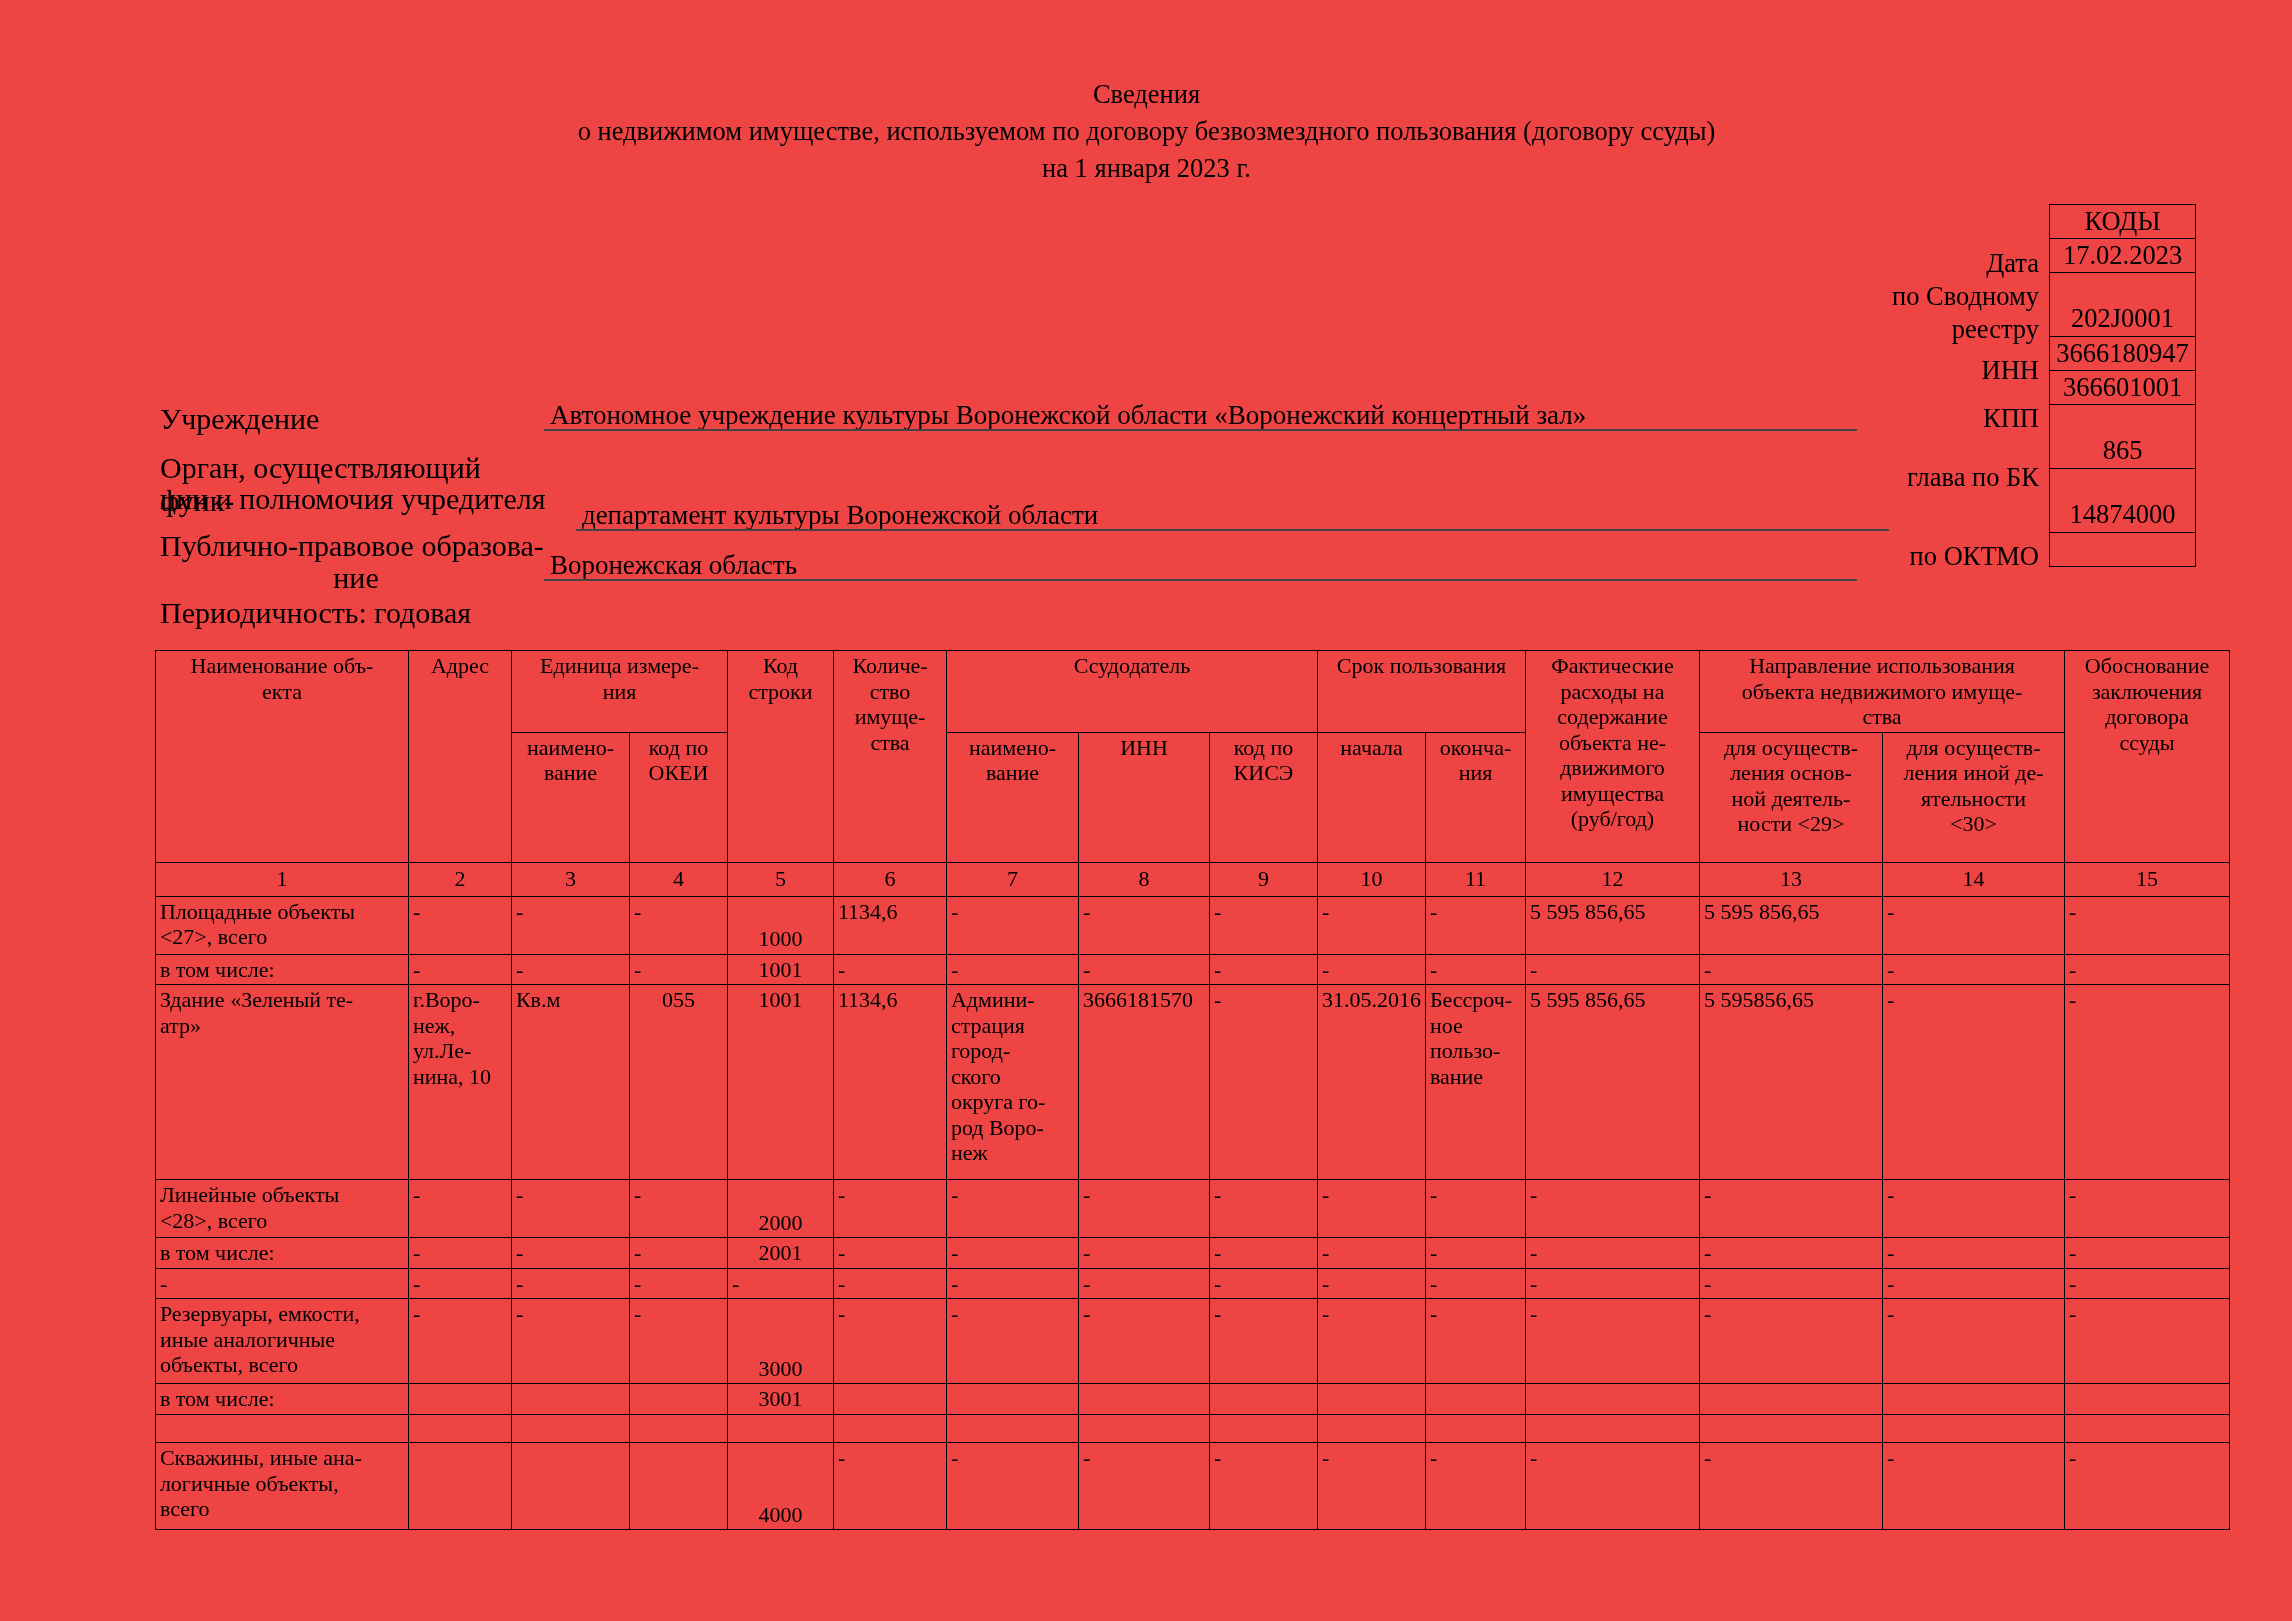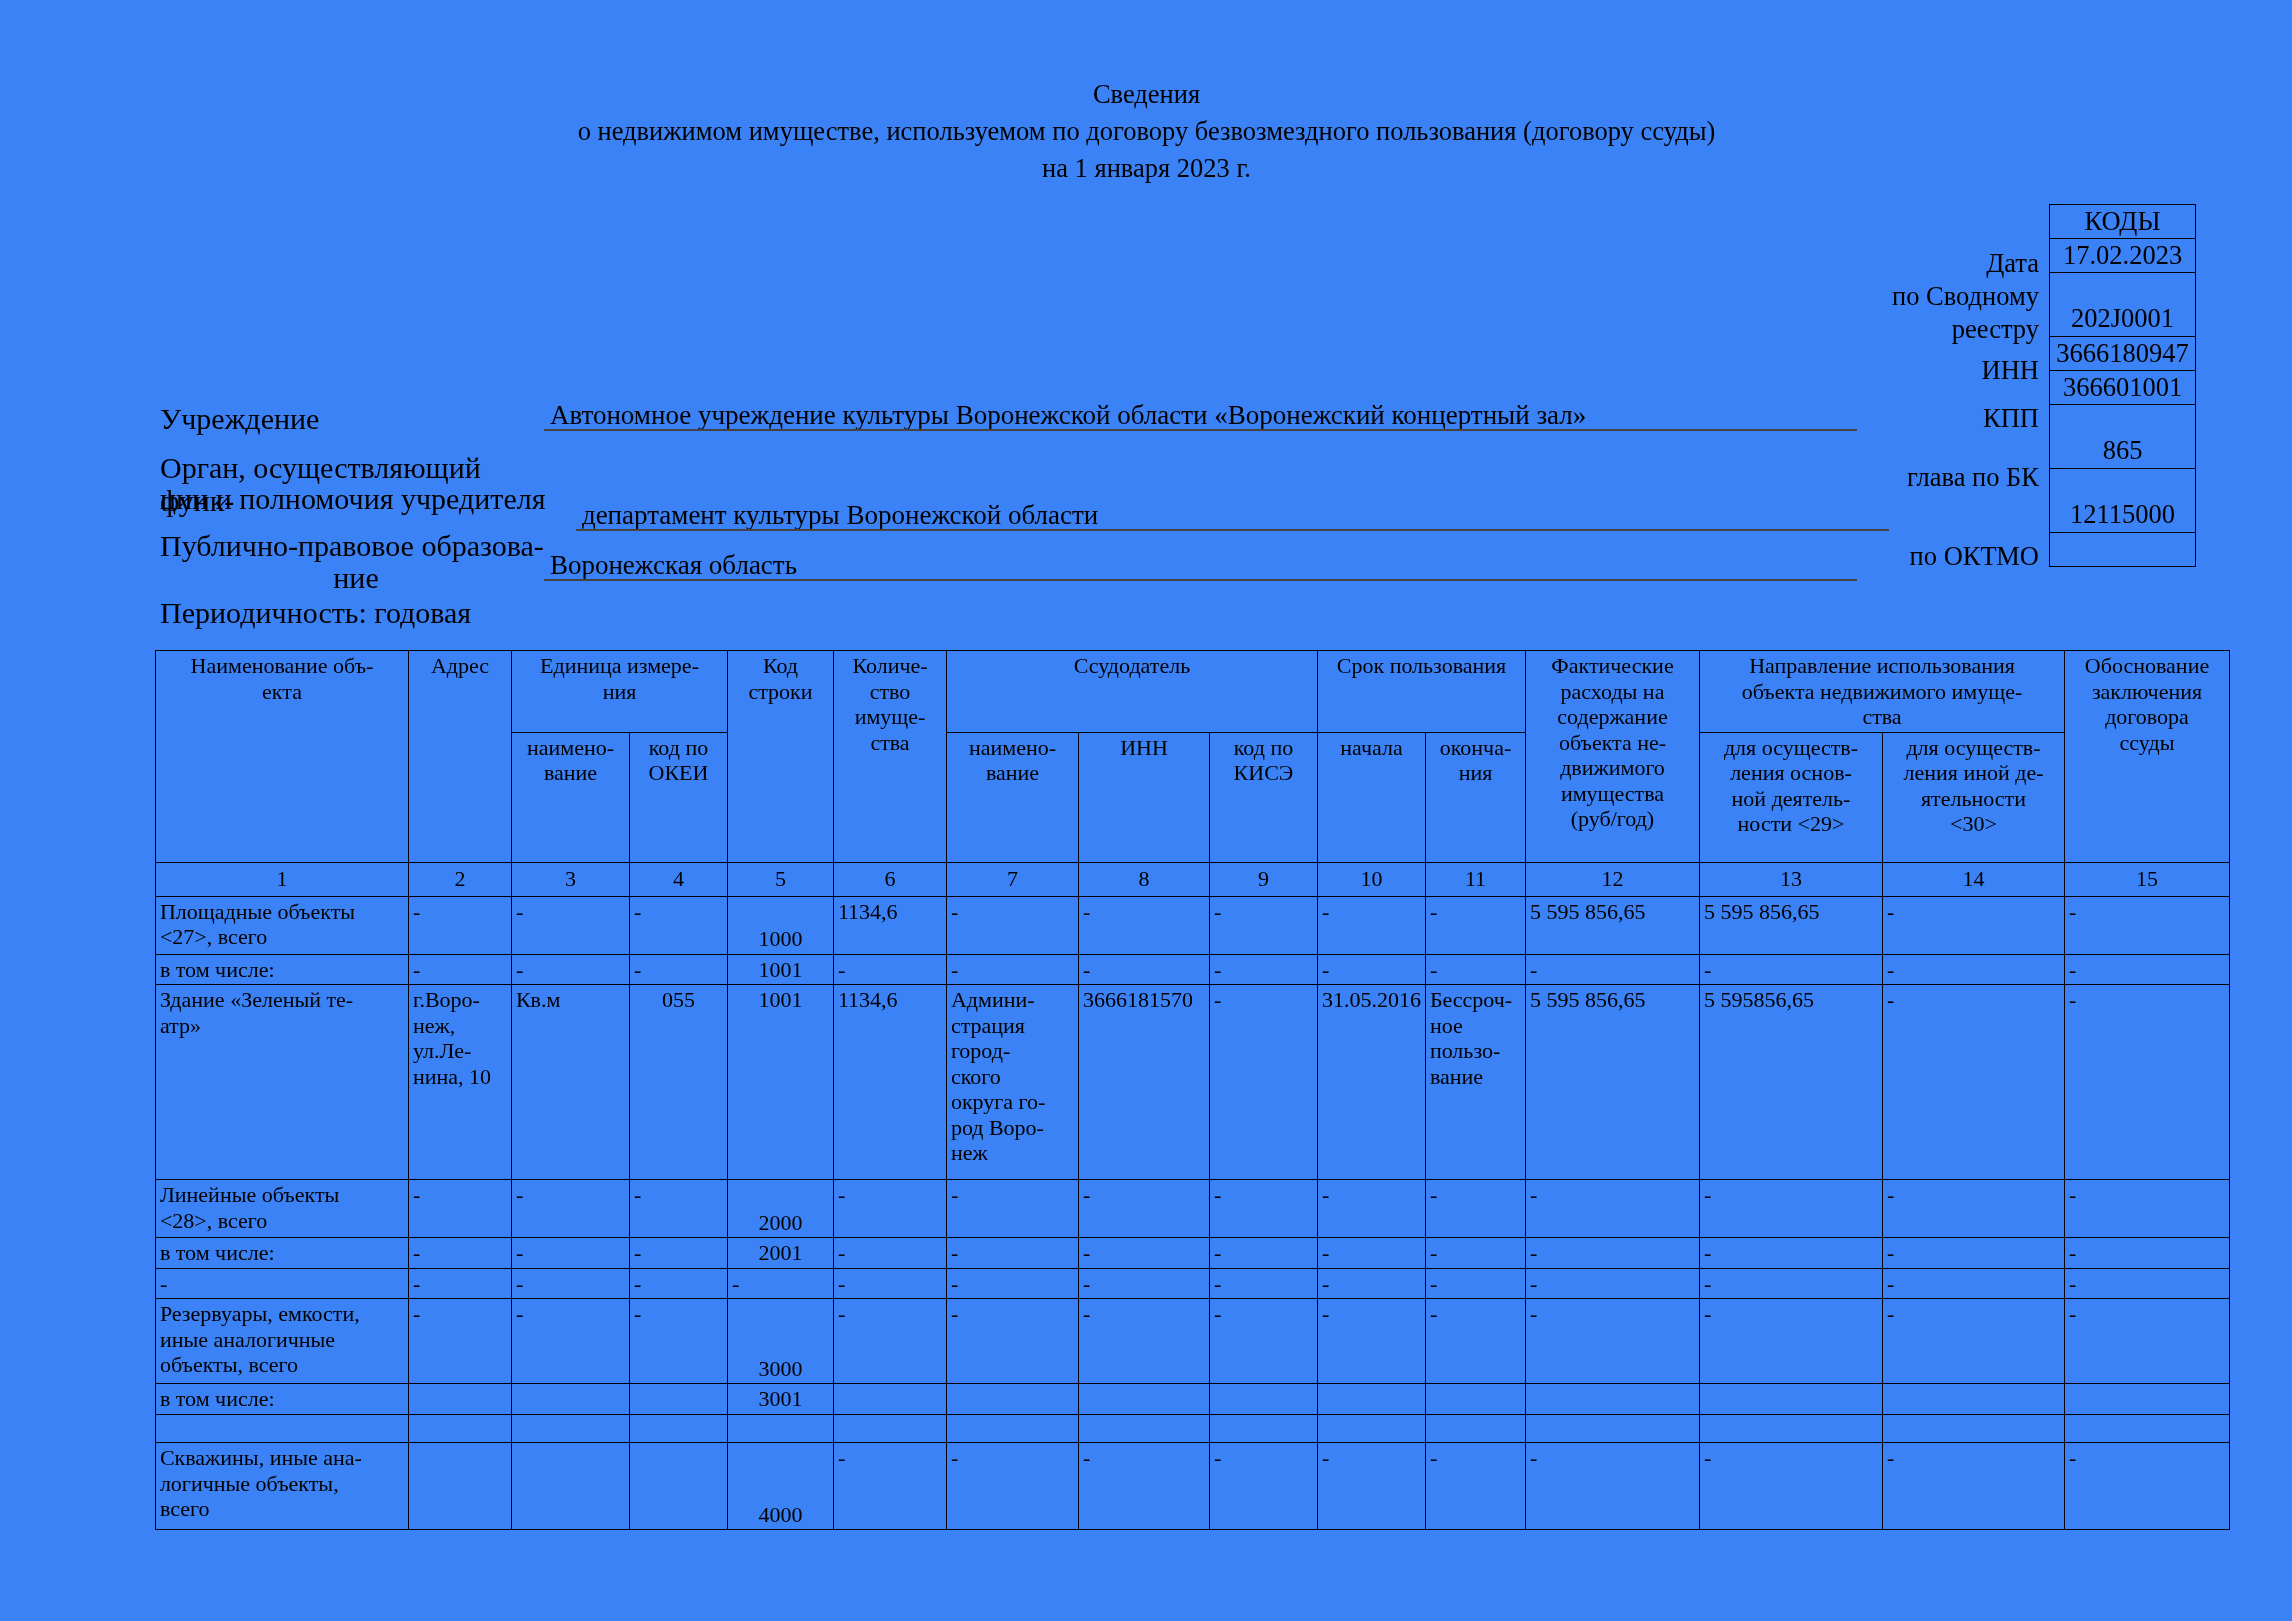--- a/index.html
+++ b/index.html
@@ -8,21 +8,21 @@
     background: #ffffff;
   }
   body {
     font-family: "Liberation Serif", "DejaVu Serif", serif;
     color: #000000;
   }
   #page {
     position: relative;
     width: 2293px;
     height: 1621px;
-    background: #3b82f6;
+    background: #ef4444;
     overflow: hidden;
   }
 
   
   .title-block {
     position: absolute;
     left: 0;
     top: 76px;
     width: 2293px;
     text-align: center;
@@ -157,21 +157,21 @@
       <tr>
         <td>3666180947</td>
       </tr>
       <tr>
         <td>366601001</td>
       </tr>
       <tr>
         <td class="tall tall-vb">865</td>
       </tr>
       <tr>
-        <td class="tall tall-vb">12115000</td>
+        <td class="tall tall-vb">14874000</td>
       </tr>
       <tr>
         <td></td>
       </tr>
     </tbody>
   </table>
 
   <div class="form-label" style="left:160px; top:402px; width:392px;">Учреждение</div>
   <div class="form-value" style="left:544px; top:400px; width:1313px; height:31px;">Автономное учреждение культуры Воронежской области «Воронежский концертный зал»</div>
 

